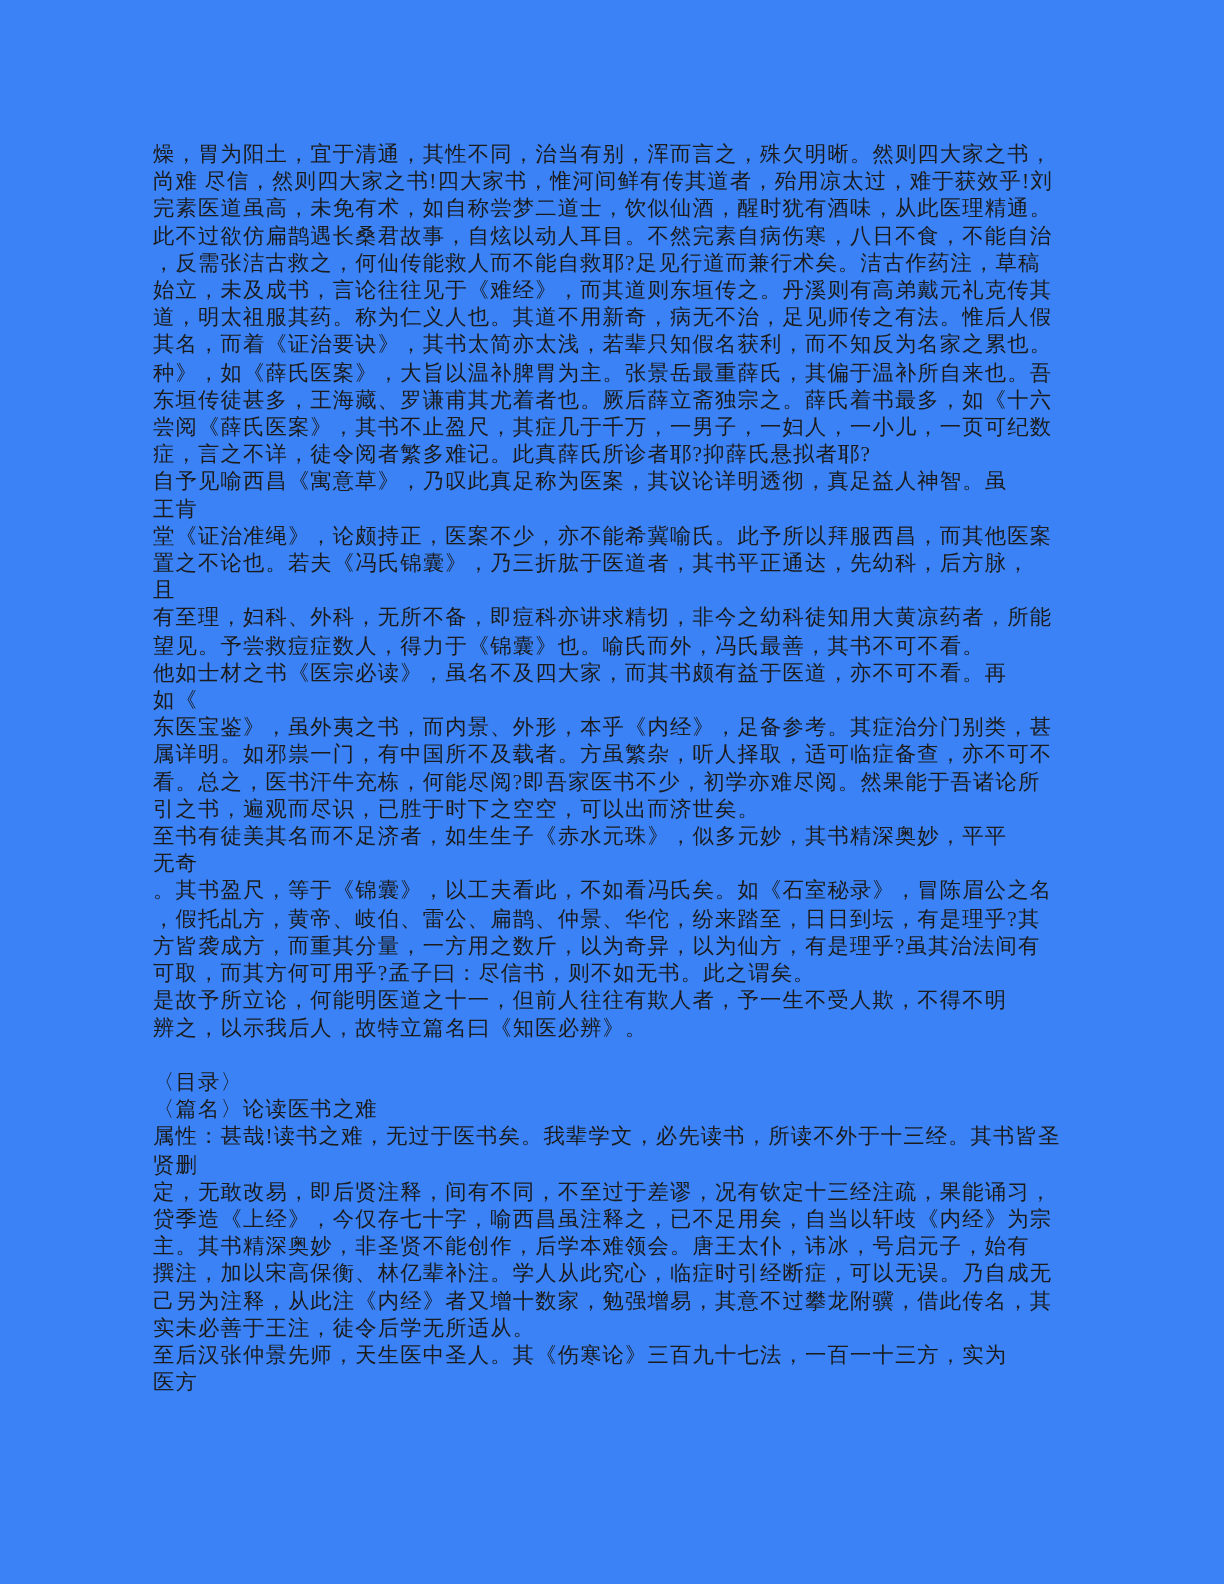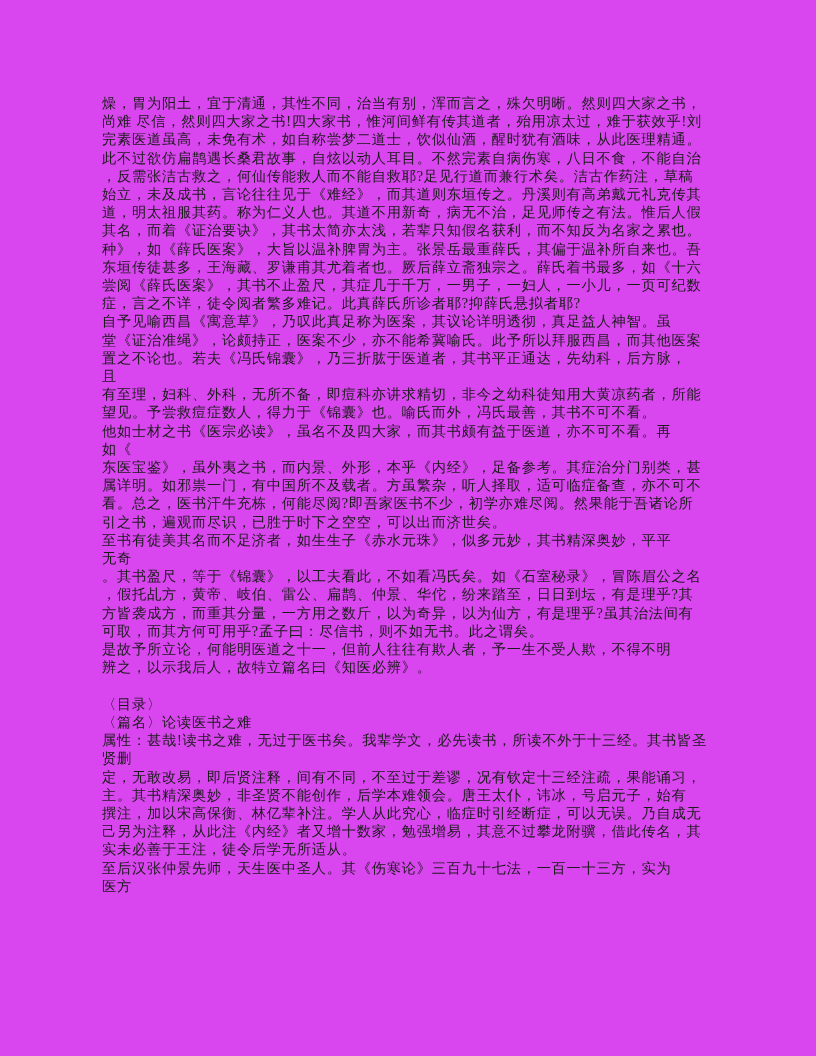--- a/index.html
+++ b/index.html
@@ -31,35 +31,36 @@
     white-space: pre;
     overflow: visible;
   }
   .text-line.blank {
     visibility: hidden;
   }
 </style>
 </head>
 <body>
 
-<div class="page" style="background: #d946ef; color: rgb(27, 27, 27);">
+<div class="page" style="background: #3b82f6; color: rgb(27, 27, 27);">
   <div class="text-block">
       <div class="text-line">燥，胃为阳土，宜于清通，其性不同，治当有别，浑而言之，殊欠明晰。然则四大家之书，</div>
       <div class="text-line">尚难 尽信，然则四大家之书!四大家书，惟河间鲜有传其道者，殆用凉太过，难于获效乎!刘</div>
       <div class="text-line">完素医道虽高，未免有术，如自称尝梦二道士，饮似仙酒，醒时犹有酒味，从此医理精通。</div>
       <div class="text-line">此不过欲仿扁鹊遇长桑君故事，自炫以动人耳目。不然完素自病伤寒，八日不食，不能自治</div>
       <div class="text-line">，反需张洁古救之，何仙传能救人而不能自救耶?足见行道而兼行术矣。洁古作药注，草稿</div>
       <div class="text-line">始立，未及成书，言论往往见于《难经》，而其道则东垣传之。丹溪则有高弟戴元礼克传其</div>
       <div class="text-line">道，明太祖服其药。称为仁义人也。其道不用新奇，病无不治，足见师传之有法。惟后人假</div>
       <div class="text-line">其名，而着《证治要诀》，其书太简亦太浅，若辈只知假名获利，而不知反为名家之累也。</div>
       <div class="text-line">种》，如《薛氏医案》，大旨以温补脾胃为主。张景岳最重薛氏，其偏于温补所自来也。吾</div>
       <div class="text-line">东垣传徒甚多，王海藏、罗谦甫其尤着者也。厥后薛立斋独宗之。薛氏着书最多，如《十六</div>
       <div class="text-line">尝阅《薛氏医案》，其书不止盈尺，其症几于千万，一男子，一妇人，一小儿，一页可纪数</div>
       <div class="text-line">症，言之不详，徒令阅者繁多难记。此真薛氏所诊者耶?抑薛氏悬拟者耶?</div>
       <div class="text-line">自予见喻西昌《寓意草》，乃叹此真足称为医案，其议论详明透彻，真足益人神智。虽</div>
+      <div class="text-line">王肯</div>
       <div class="text-line">堂《证治准绳》，论颇持正，医案不少，亦不能希冀喻氏。此予所以拜服西昌，而其他医案</div>
       <div class="text-line">置之不论也。若夫《冯氏锦囊》，乃三折肱于医道者，其书平正通达，先幼科，后方脉，</div>
       <div class="text-line">且</div>
       <div class="text-line">有至理，妇科、外科，无所不备，即痘科亦讲求精切，非今之幼科徒知用大黄凉药者，所能</div>
       <div class="text-line">望见。予尝救痘症数人，得力于《锦囊》也。喻氏而外，冯氏最善，其书不可不看。</div>
       <div class="text-line">他如士材之书《医宗必读》，虽名不及四大家，而其书颇有益于医道，亦不可不看。再</div>
       <div class="text-line">如《</div>
       <div class="text-line">东医宝鉴》，虽外夷之书，而内景、外形，本乎《内经》，足备参考。其症治分门别类，甚</div>
       <div class="text-line">属详明。如邪祟一门，有中国所不及载者。方虽繁杂，听人择取，适可临症备查，亦不可不</div>
       <div class="text-line">看。总之，医书汗牛充栋，何能尽阅?即吾家医书不少，初学亦难尽阅。然果能于吾诸论所</div>
@@ -71,20 +72,21 @@
       <div class="text-line">方皆袭成方，而重其分量，一方用之数斤，以为奇异，以为仙方，有是理乎?虽其治法间有</div>
       <div class="text-line">可取，而其方何可用乎?孟子曰：尽信书，则不如无书。此之谓矣。</div>
       <div class="text-line">是故予所立论，何能明医道之十一，但前人往往有欺人者，予一生不受人欺，不得不明</div>
       <div class="text-line">辨之，以示我后人，故特立篇名曰《知医必辨》。</div>
       <div class="text-line blank">&nbsp;</div>
       <div class="text-line">〈目录〉</div>
       <div class="text-line">〈篇名〉论读医书之难</div>
       <div class="text-line">属性：甚哉!读书之难，无过于医书矣。我辈学文，必先读书，所读不外于十三经。其书皆圣</div>
       <div class="text-line">贤删</div>
       <div class="text-line">定，无敢改易，即后贤注释，间有不同，不至过于差谬，况有钦定十三经注疏，果能诵习，</div>
+      <div class="text-line">贷季造《上经》，今仅存七十字，喻西昌虽注释之，已不足用矣，自当以轩歧《内经》为宗</div>
       <div class="text-line">主。其书精深奥妙，非圣贤不能创作，后学本难领会。唐王太仆，讳冰，号启元子，始有</div>
       <div class="text-line">撰注，加以宋高保衡、林亿辈补注。学人从此究心，临症时引经断症，可以无误。乃自成无</div>
       <div class="text-line">己另为注释，从此注《内经》者又增十数家，勉强增易，其意不过攀龙附骥，借此传名，其</div>
       <div class="text-line">实未必善于王注，徒令后学无所适从。</div>
       <div class="text-line">至后汉张仲景先师，天生医中圣人。其《伤寒论》三百九十七法，一百一十三方，实为</div>
       <div class="text-line">医方</div>
     </div>
 </div>
 
 </body></html>

